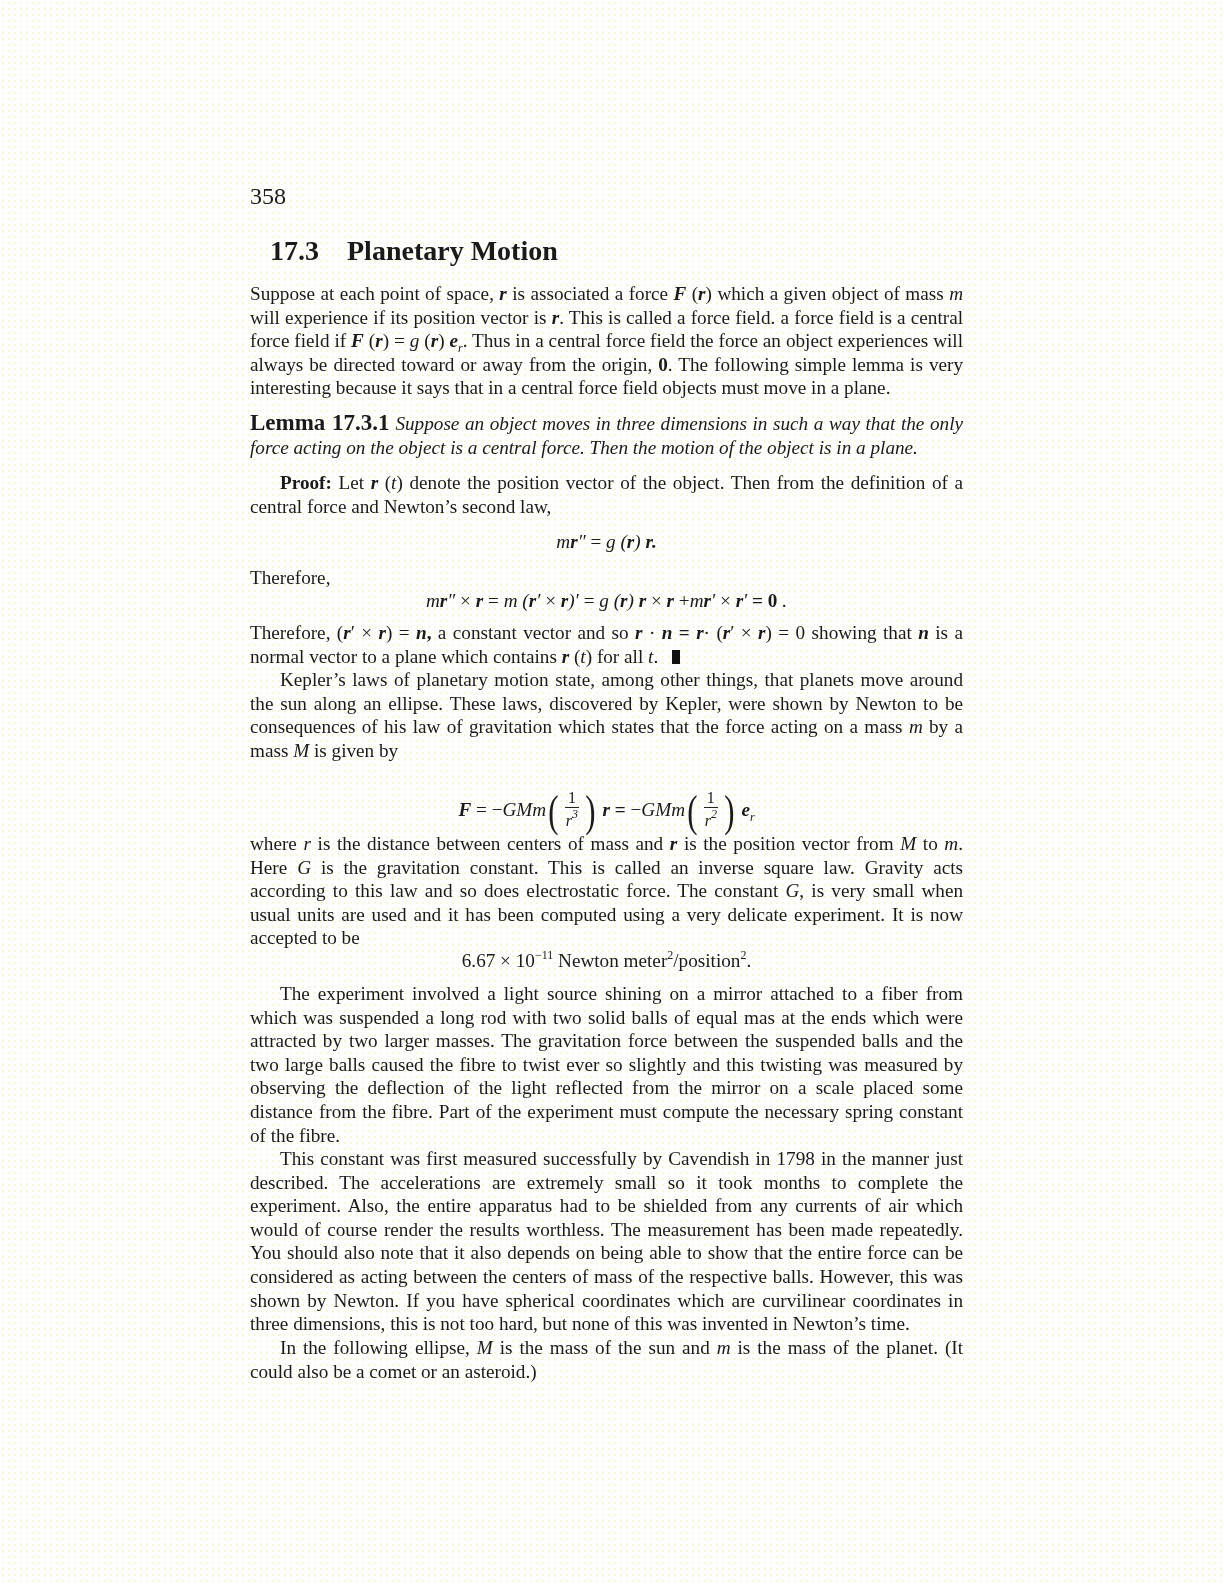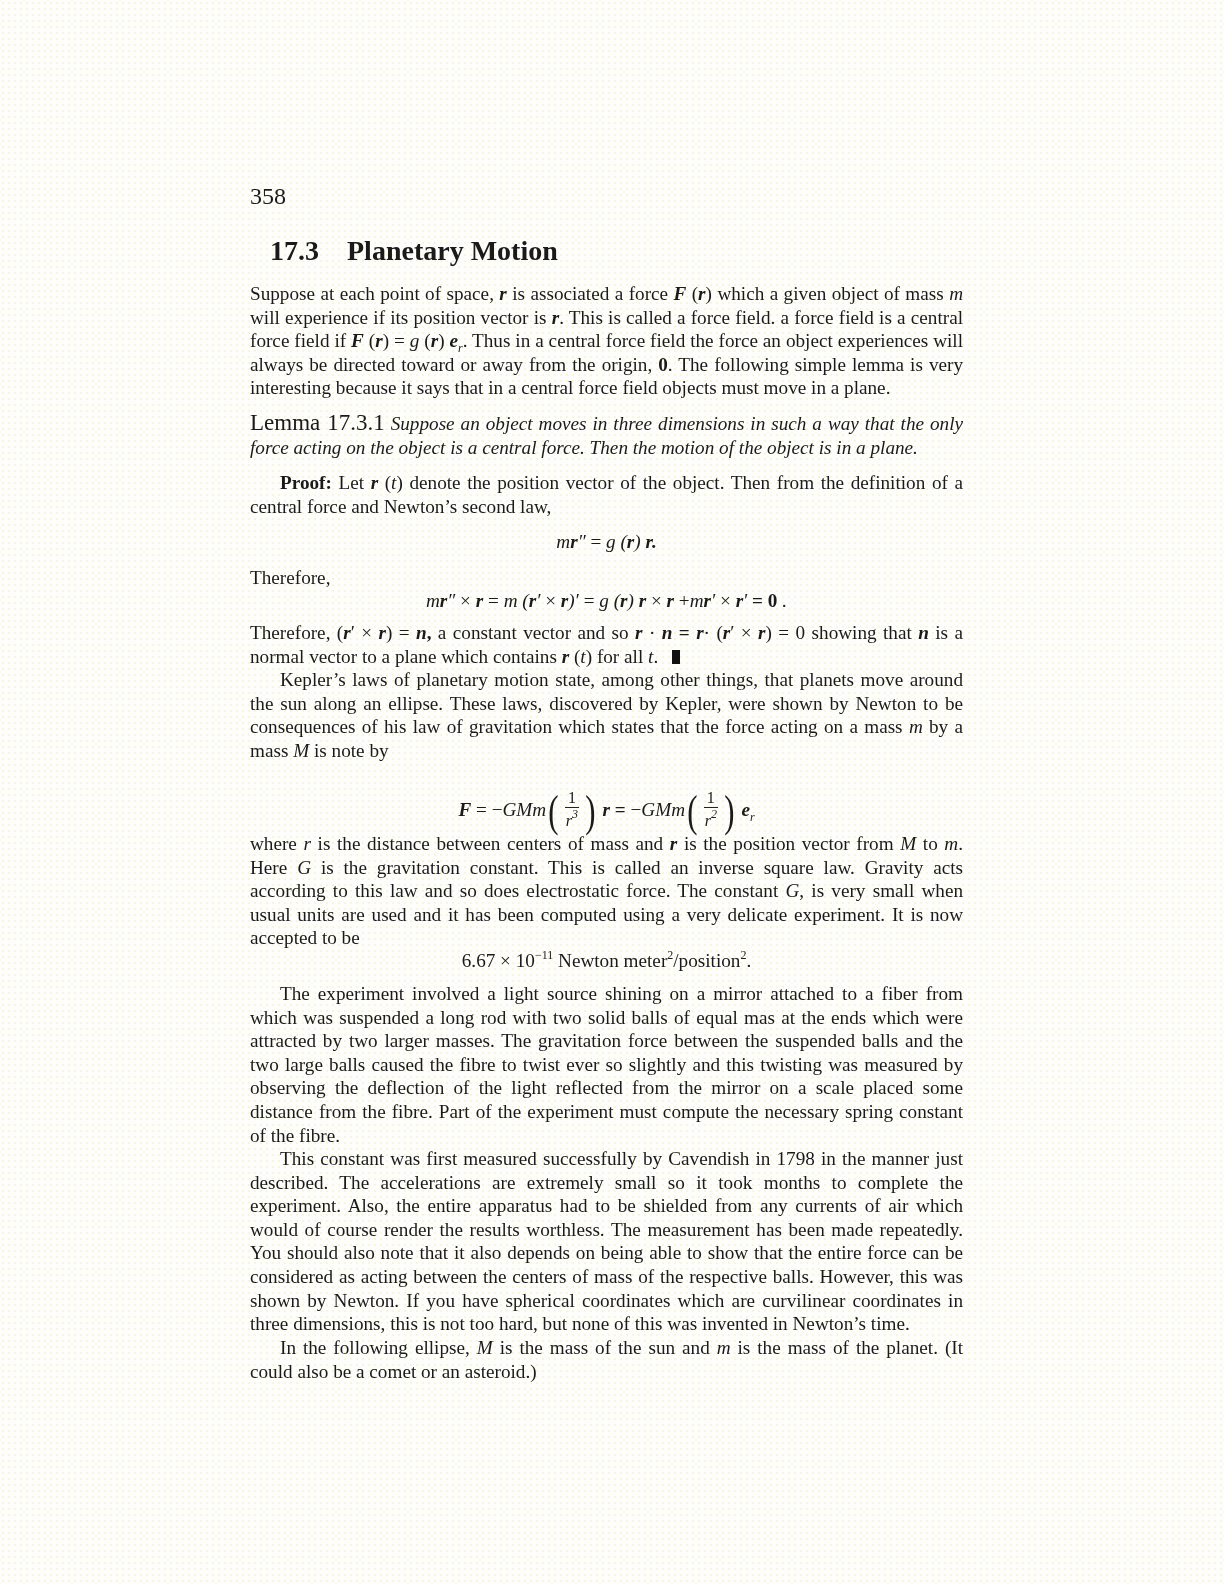--- a/index.html
+++ b/index.html
@@ -14,21 +14,21 @@
     overflow: hidden;
   }
   .page { position: absolute; left: 250px; top: 0; width: 713px; }
   .runhead { position: absolute; top: 183px; left: 0; width: 713px; height: 24px; font-size: 24px; }
   .runhead .pnum { position: absolute; left: 0; top: 0; }
   .runhead .chap { position: absolute; right: 0; top: 0; letter-spacing: -0.2px; }
   .sec-title { position: absolute; top: 235px; left: 20px; font-size: 28px; font-weight: bold; }
   .sec-title .num { margin-right: 28px; }
   .txt { position: absolute; left: 0; width: 713px; font-size: 19.2px; line-height: 23.6px; text-align: justify; }
   .indent { text-indent: 30px; }
-  .lemma-head { font-weight: normal; font-size: 23px; margin-right: 6px; }
+  .lemma-head { font-weight: bold; font-size: 23px; margin-right: 6px; }
   .it { font-style: italic; }
   .bv { font-weight: bold; font-style: italic; }
   .eq { position: absolute; left: 0; width: 713px; text-align: center; font-size: 19.2px; font-style: italic; }
   .up { font-style: normal; }
   .qed { display: inline-block; width: 8px; height: 14px; background: #111; vertical-align: -1px; margin-left: 14px; }
   sup { font-size: 12px; vertical-align: 8px; line-height: 0; }
   sub { font-size: 12px; line-height: 0; }
   .frac { display: inline-flex; flex-direction: column; align-items: center; vertical-align: middle; font-size: 16px; margin: 0 2px; }
   .frac .n { border-bottom: 1px solid #222; padding: 0 3px; font-style: normal; }
   .frac .d { padding: 4px 3px; }
@@ -67,21 +67,21 @@
 
   <div class="eq" style="top:590px; padding-left:0">
     m<span class="bv">r</span>″ <span class="up">×</span> <span class="bv">r</span> <span class="up">=</span> m (<span class="bv">r</span>′ <span class="up">×</span> <span class="bv">r</span>)′ <span class="up">=</span> g (<span class="bv">r</span>) <span class="bv">r</span> <span class="up">×</span> <span class="bv">r</span> <span class="up">+</span>m<span class="bv">r</span>′ <span class="up">×</span> <span class="bv">r</span>′ <b class="up">= 0</b> .
   </div>
 
   <div class="txt" style="top:621px">
     <span>Therefore, </span>(<span class="bv">r</span>′ × <span class="bv">r</span>) = <span class="bv">n</span><b>,</b><span> a constant vector and so </span><span class="bv">r</span> · <span class="bv">n</span> <b>=</b> <span class="bv">r</span>· (<span class="bv">r</span>′ × <span class="bv">r</span>) = 0<span> showing that </span><span class="bv">n</span><span> is a normal vector to a plane which contains </span><span class="bv">r</span> (<span class="it">t</span>)<span> for all </span><span class="it">t</span><span>.</span><span class="qed"></span>
   </div>
 
   <div class="txt indent" style="top:668px">
-    <span>Kepler’s laws of planetary motion state, among other things, that planets move around the sun along an ellipse. These laws, discovered by Kepler, were shown by Newton to be consequences of his law of gravitation which states that the force acting on a mass </span><span class="it">m</span><span> by a mass </span><span class="it">M</span><span> is note by</span>
+    <span>Kepler’s laws of planetary motion state, among other things, that planets move around the sun along an ellipse. These laws, discovered by Kepler, were shown by Newton to be consequences of his law of gravitation which states that the force acting on a mass </span><span class="it">m</span><span> by a mass </span><span class="it">M</span><span> is given by</span>
   </div>
 
   <div class="eq" style="top:789px">
     <span class="bv">F</span> <span class="up">=</span> <span class="up">−</span>GMm<span class="paren">(</span><span class="frac">
         <span class="n">1</span>
         <span class="d">r<sup>3</sup></span>
       </span><span class="paren">)</span> <span class="bv">r</span> <b class="up">=</b> <span class="up">−</span>GMm<span class="paren">(</span><span class="frac">
         <span class="n">1</span>
         <span class="d">r<sup>2</sup></span>
       </span><span class="paren">)</span> <span class="bv">e</span><sub>r</sub>

